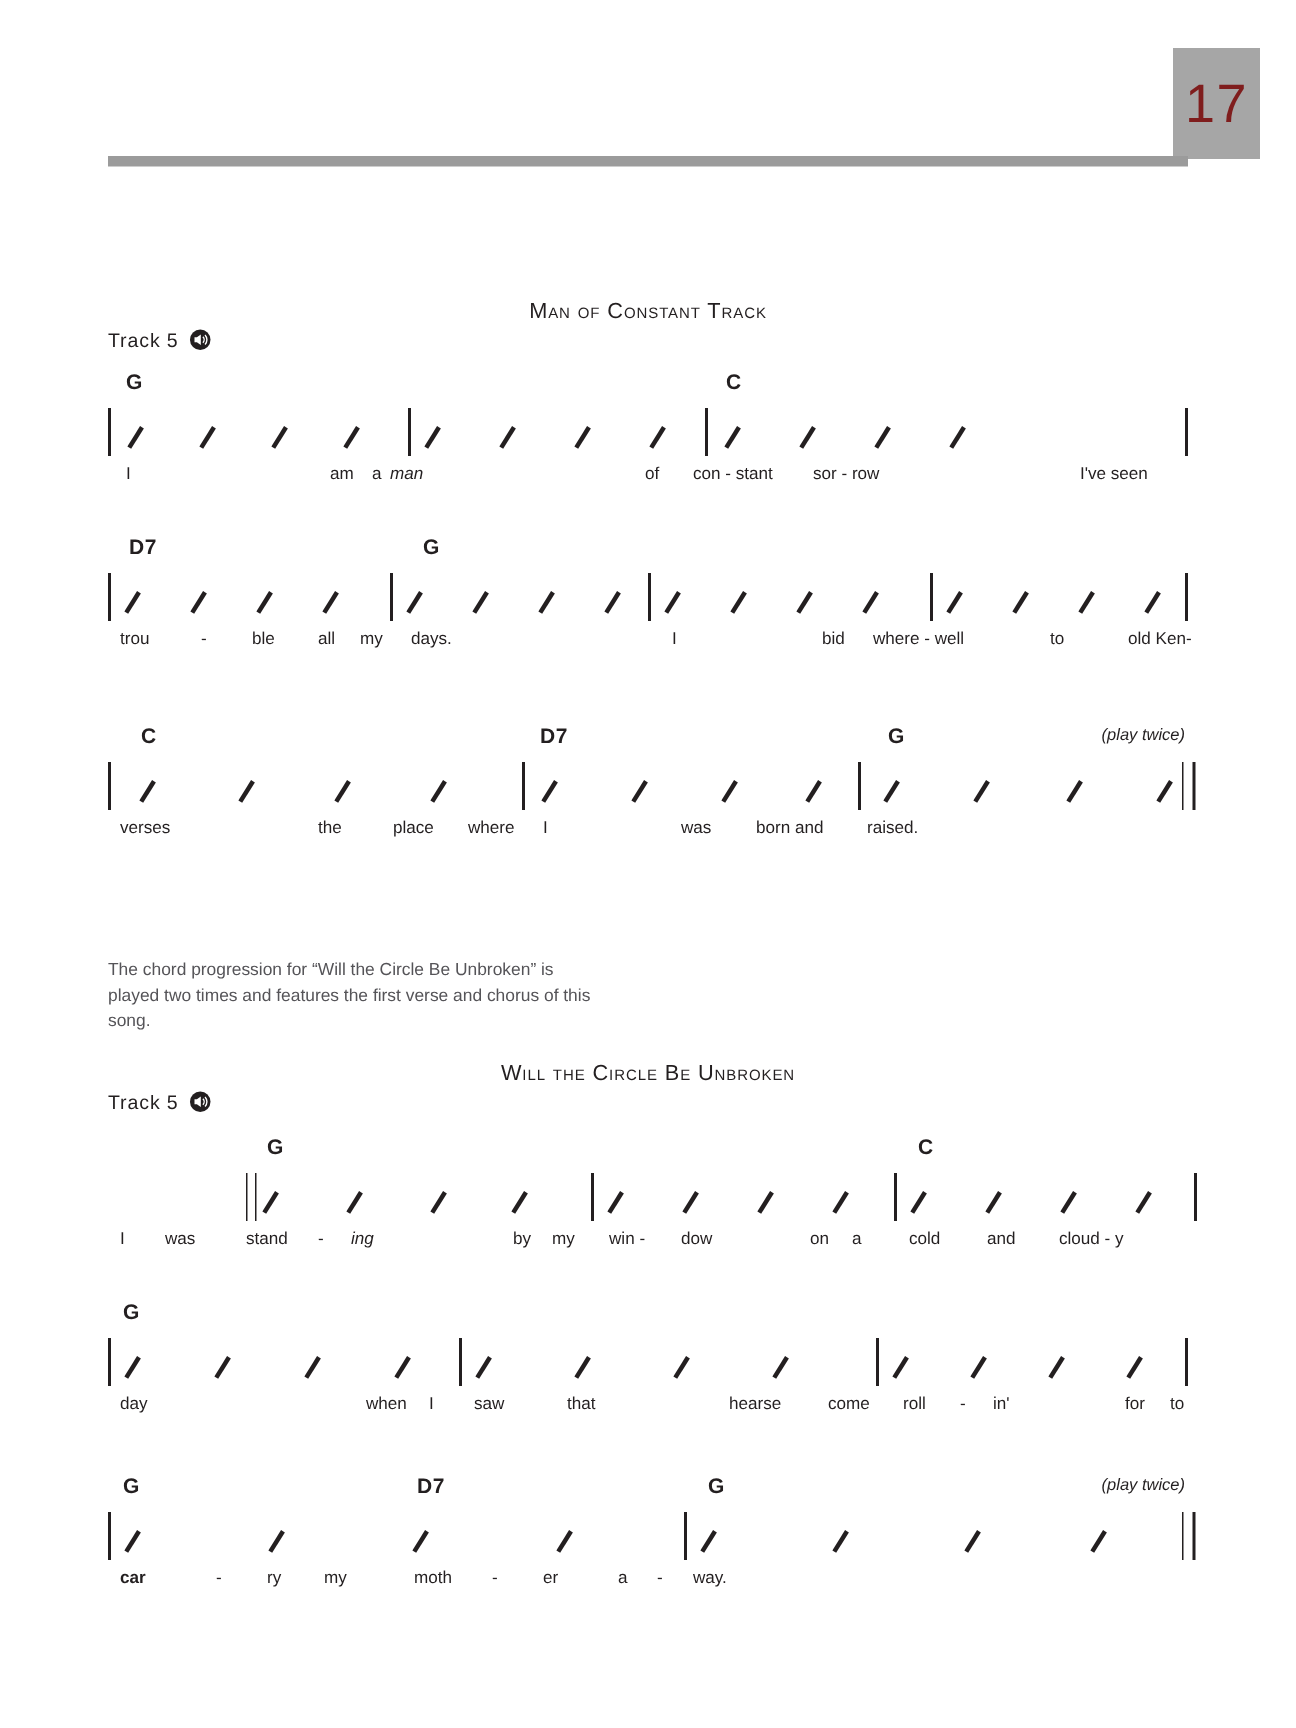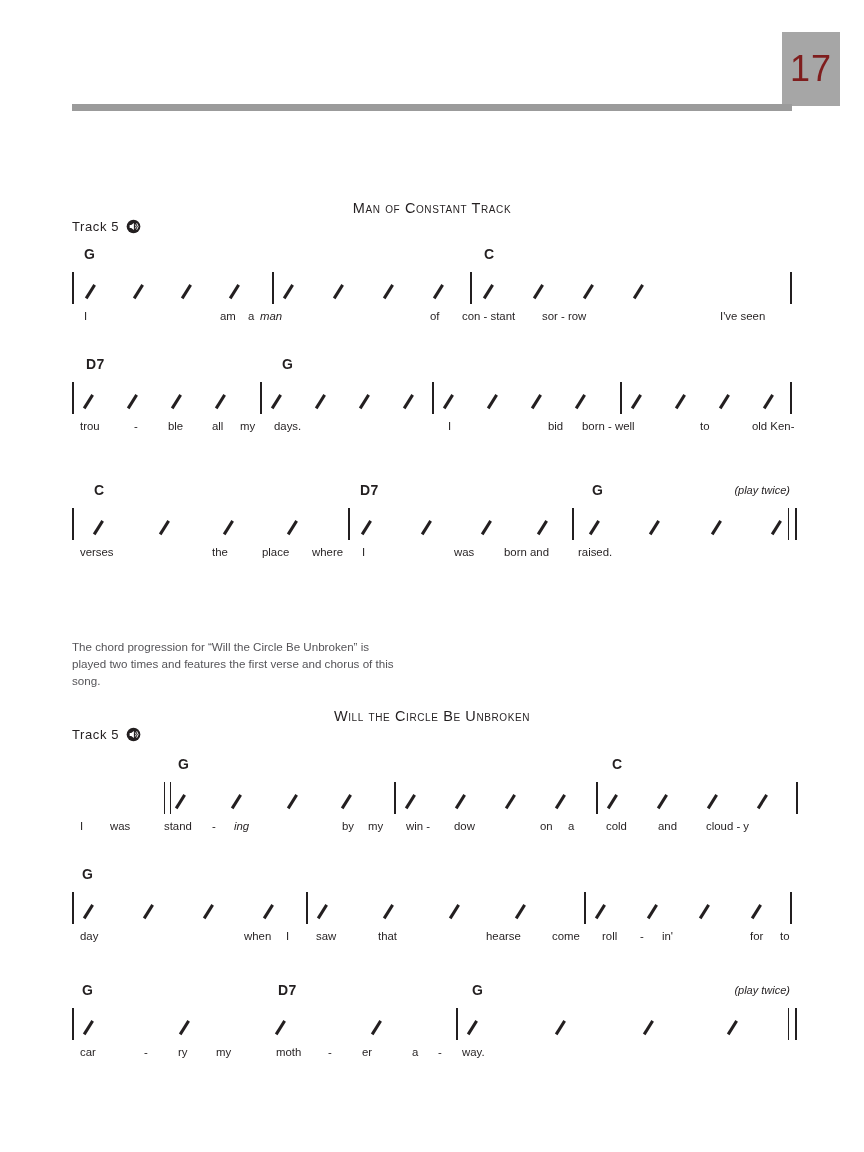--- a/index.html
+++ b/index.html
@@ -286,21 +286,21 @@
     </div>
     <div class="lyric-row">
       <div class="lyric" style="left: 8px;">trou</div>
       <div class="lyric" style="left: 62px;">-</div>
       <div class="lyric" style="left: 96px;">ble</div>
       <div class="lyric" style="left: 140px;">all</div>
       <div class="lyric" style="left: 168px;">my</div>
       <div class="lyric" style="left: 202px;">days.</div>
       <div class="lyric" style="left: 376px;">I</div>
       <div class="lyric" style="left: 476px;">bid</div>
-      <div class="lyric" style="left: 510px;">born - well</div>
+      <div class="lyric" style="left: 510px;">where - well</div>
       <div class="lyric" style="left: 628px;">to</div>
       <div class="lyric" style="left: 680px;">old  Ken-</div>
     </div>
   </div>
 <div class="system" id="s1sys3" style="top:482px;">
     <div class="chord-row">
       <div class="chord" style="left: 22px;">C</div>
       <div class="chord" style="left: 288px;">D7</div>
       <div class="chord" style="left: 520px;">G</div>
       <div class="play-twice" style="right: 2px;">(play twice)</div>
@@ -441,21 +441,21 @@
       <div class="slash" style="left: 12px;"></div>
       <div class="slash" style="left: 108px;"></div>
       <div class="slash" style="left: 204px;"></div>
       <div class="slash" style="left: 300px;"></div>
       <div class="slash" style="left: 396px;"></div>
       <div class="slash" style="left: 484px;"></div>
       <div class="slash" style="left: 572px;"></div>
       <div class="slash" style="left: 656px;"></div>
     </div>
     <div class="lyric-row">
-      <div class="lyric" style="left: 8px;">car</div>
+      <div class="lyric" style="left: 8px; font-weight: bold;">car</div>
       <div class="lyric" style="left: 72px;">-</div>
       <div class="lyric" style="left: 106px;">ry</div>
       <div class="lyric" style="left: 144px;">my</div>
       <div class="lyric" style="left: 204px;">moth</div>
       <div class="lyric" style="left: 256px;">-</div>
       <div class="lyric" style="left: 290px;">er</div>
       <div class="lyric" style="left: 340px;">a</div>
       <div class="lyric" style="left: 366px;">-</div>
       <div class="lyric" style="left: 390px;">way.</div>
     </div>

